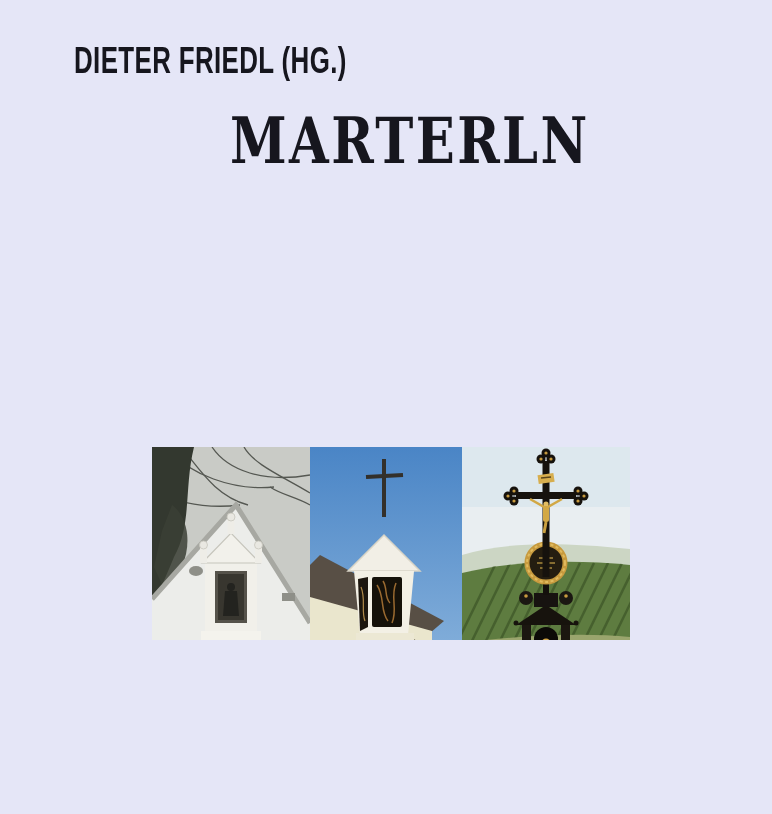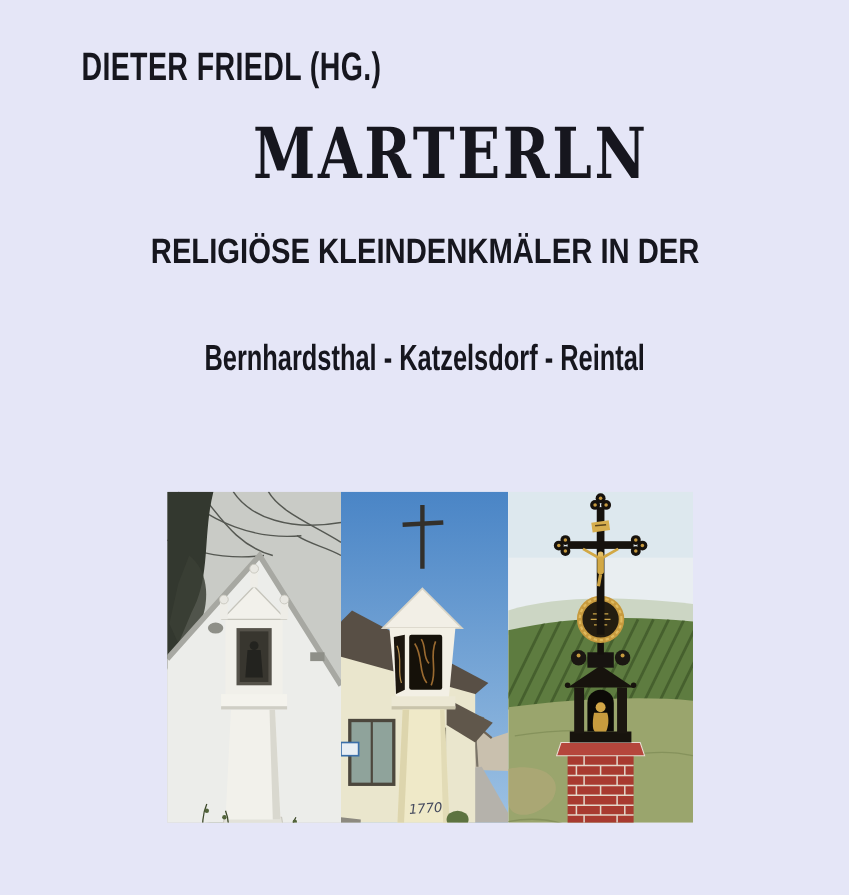--- a/index.html
+++ b/index.html
@@ -1,17 +1,17 @@
 <!DOCTYPE html>
 <html><head>
 <meta charset="utf-8">
 <style>
   html,body { margin:0; padding:0; background:#e5e6f7; }
   .cover {
-    position:relative; width:772px; height:748px;
+    position:relative; width:772px; height:640px;
     background:#e5e6f7; overflow:hidden;
     font-family:"Liberation Sans", sans-serif;
     color:#16161e;
   }
   .author {
     position:absolute; left:74px; top:40px;
     font-size:36px; font-weight:bold; white-space:nowrap;
   }
   .author .fit { display:inline-block; transform:scaleX(0.72); transform-origin:left center; letter-spacing:0.5px; }
   .title {
@@ -45,26 +45,22 @@
 
   <div class="author">
     <span class="fit">DIETER FRIEDL (HG.)</span>
   </div>
 
   <h1 class="title">
     <span class="fit">MARTERLN</span>
   </h1>
 
   <div class="subtitle">
-    <div><span class="fit">RELIGIÖSE KLEINDENKMÄLER IN DER</span></div>
   </div>
 
-  <div class="locations">
-    <span class="fit">Bernhardsthal - Katzelsdorf - Reintal</span>
-  </div>
 
   <div class="photo-strip">
 
     <figure class="ph1" title="white niche pillar shrine in front of a house gable with bare tree branches">
       <svg viewBox="0 0 158 350" preserveAspectRatio="none">
         <rect width="158" height="350" fill="#c9cbc6"></rect>
 
         <g stroke="#41443e" stroke-width="1.3" fill="none" opacity="0.85">
           <path d="M10,0 C40,28 80,44 122,40"></path>
           <path d="M60,0 C76,24 112,36 158,28"></path>

